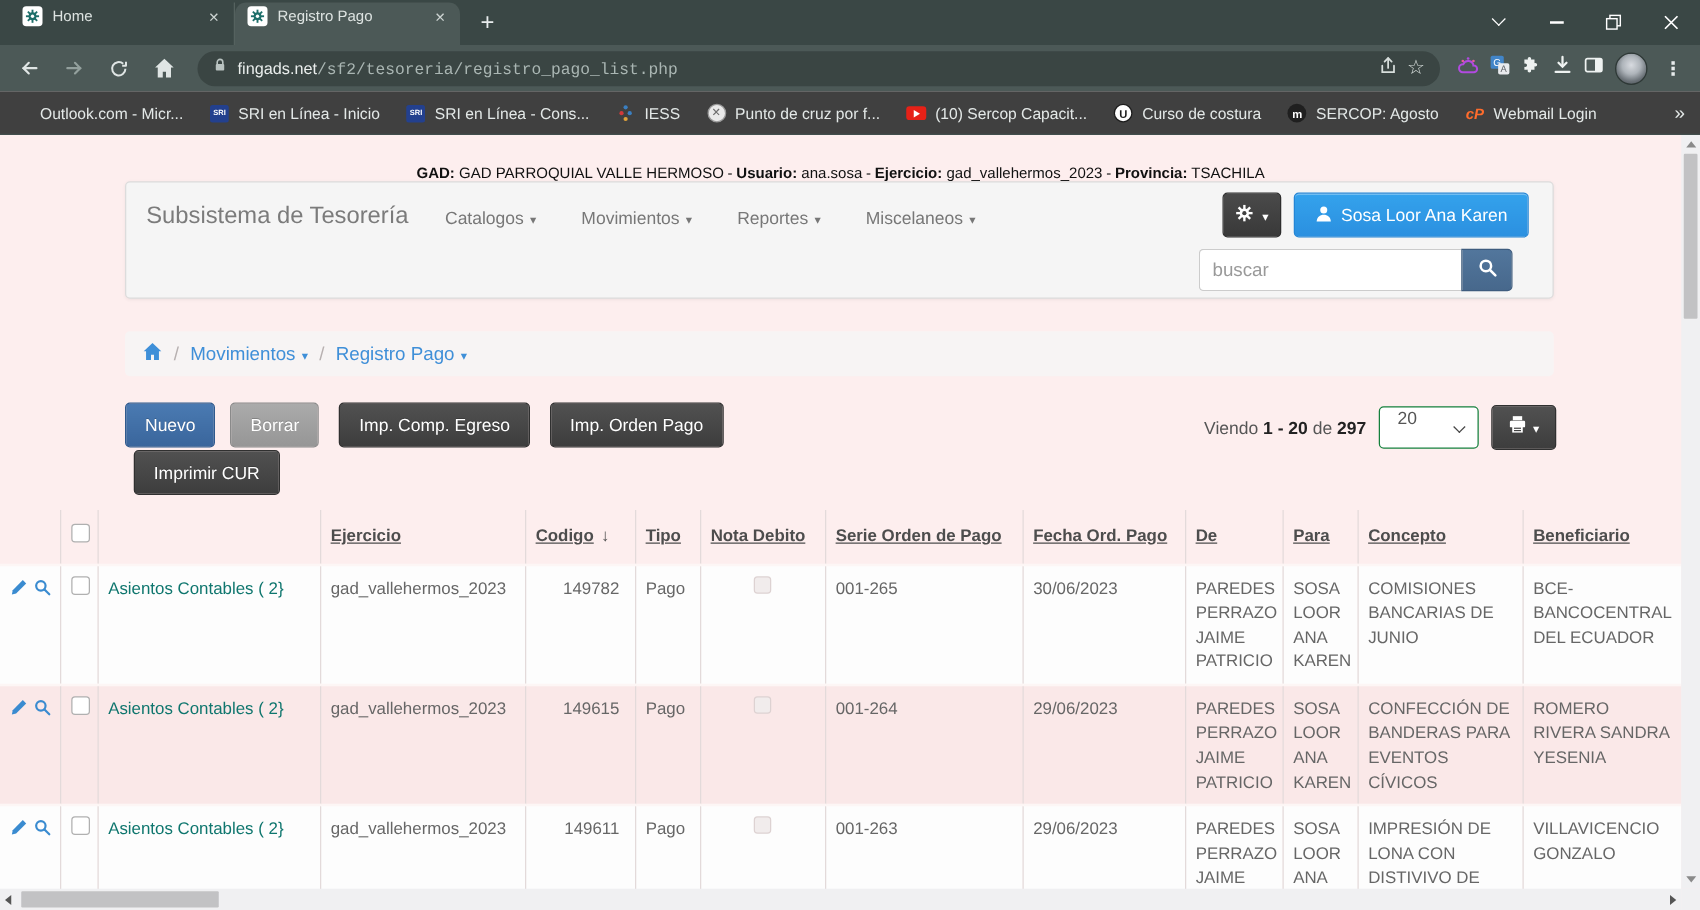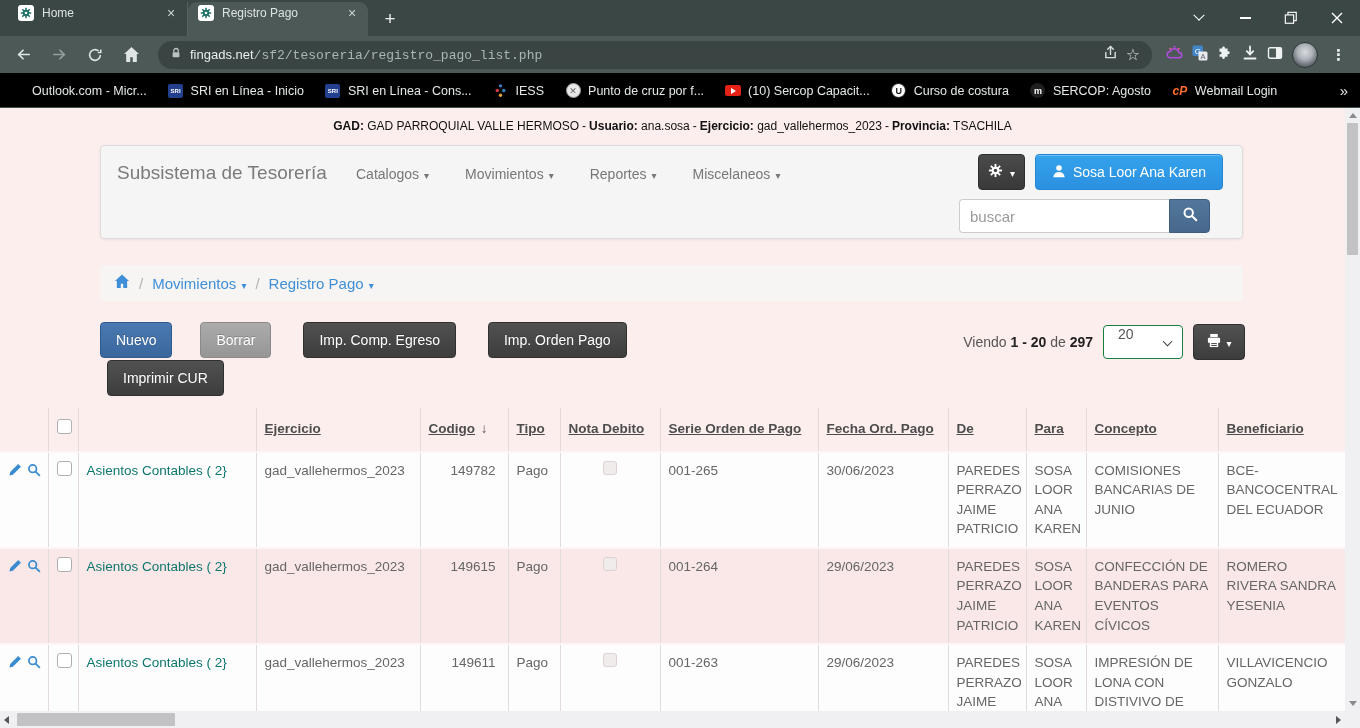--- a/index.html
+++ b/index.html
@@ -29,40 +29,40 @@
   .url { font-size:13px; white-space:nowrap; overflow:hidden; }
   .url .domain { color:#e9edec; }
   .url .path { color:#aab6b3;font-family:Liberation Mono, monospace; }
   .omni-spacer { flex:1; }
   .star { color:#d7dedc; font-size:16px; line-height:1; }
   .toolicons { display:flex; align-items:center; gap:9px; }
   .avatar { width:26px; height:26px; border-radius:50%; background:radial-gradient(circle at 50% 38%, #d8dbe0 0%, #aeb4ba 38%, #6b7278 68%, #3f444a 100%); border:1px solid #2e3836; }
   .dots { color:#e8eced; font-size:15px; font-weight:bold; padding:0 4px; }
 
   
-  .bookbar { height:35px; background:#000000; display:flex; align-items:center; padding:0 12px; gap:21px; flex:none; font-size:12.5px; color:#e3e8e7; box-shadow:inset 0 -1px 0 #414e4c; }
+  .bookbar { height:35px; background:#404040; display:flex; align-items:center; padding:0 12px; gap:21px; flex:none; font-size:12.5px; color:#e3e8e7; box-shadow:inset 0 -1px 0 #414e4c; }
   .bm { display:flex; align-items:center; gap:7px; white-space:nowrap; }
   .bm-ico { width:16px; height:16px; display:flex; align-items:center; justify-content:center; flex:none; }
   .ms-grid { width:13px; height:13px; display:grid; grid-template-columns:6px 6px; grid-template-rows:6px 6px; gap:1px; }
   .ms-grid i:nth-child(1){background:#f25022}.ms-grid i:nth-child(2){background:#7fba00}
   .ms-grid i:nth-child(3){background:#00a4ef}.ms-grid i:nth-child(4){background:#ffb900}
   .sri-box { width:15px; height:14px; background:#23408e; border-radius:2px; color:#fff; font-size:6px; font-weight:bold; display:flex; align-items:center; justify-content:center; }
   .yt-box { width:16px; height:11px; background:#e62117; border-radius:2.5px; display:flex; align-items:center; justify-content:center; }
   .yt-box i { width:0; height:0; border-left:5px solid #fff; border-top:3px solid transparent; border-bottom:3px solid transparent; }
   .u-circ { width:15px; height:15px; border-radius:50%; background:#fff; border:1.5px solid #1c1c1c; color:#1c1c1c; font-size:9px; font-weight:bold; display:flex; align-items:center; justify-content:center; }
   .m-circ { width:15px; height:15px; border-radius:50%; background:#1f1f1f; color:#fff; font-size:9px; font-weight:bold; display:flex; align-items:center; justify-content:center; }
   .cp-txt { color:#ff6c2c; font-weight:bold; font-style:italic; font-size:12px; }
   .cross-circ { width:15px; height:15px; border-radius:50%; background:#e9e9e9; border:1px solid #9a9a9a; display:flex; align-items:center; justify-content:center; color:#6b6b6b; font-size:9px; }
   .bm-overflow { margin-left:auto; color:#e3e8e7; font-size:15px; }
 
   
   .page { flex:1; background:#fdeeee; position:relative; overflow:hidden; }
   .page-inner { width:1345px; }
 
-  .context-line { text-align:center; font-size:12px; color:#111; padding-top:11px; height:24px; }
+  .context-line { text-align:center; font-size:12px; color:#111; padding-top:23px; height:24px; }
   .context-line b { font-weight:bold; }
   .ctx-sep { margin:0 3px; }
 
   .appnav { position:relative; margin:13px auto 16px 100px; width:1143px; height:94px; background:#f5f5f5; border:1px solid #dcdcdc; border-radius:4px; box-shadow:0 1px 3px rgba(0,0,0,.06); }
   .brand { position:absolute; left:16px; top:16px; font-size:19px; color:#7b7b7b; }
   .menus { position:absolute; left:255px; top:20px; display:flex; gap:36px; font-size:14px; color:#777; }
   .menu-item { display:flex; align-items:center; gap:5px; }
   .caret-dn::after { content:"▾"; font-size:10px; }
   .nav-right { position:absolute; right:19px; top:8px; display:flex; gap:10px; }
   .btn { border-radius:4px; font-size:14px; display:inline-flex; align-items:center; justify-content:center; gap:7px; border:1px solid transparent; cursor:default; }
@@ -72,21 +72,21 @@
   .search-input { width:210px; height:34px; border:1px solid #ccc; border-right:none; border-radius:4px 0 0 4px; padding:0 10px; font-size:15px; color:#0f172a; background:#fff; outline:none; }
   .search-input::placeholder { color:#999; }
   .btn-search { width:41px; height:34px; background:linear-gradient(#52769c,#47688c); border:1px solid #3e5c7e; border-radius:0 4px 4px 0; display:flex; align-items:center; justify-content:center; }
 
   .breadcrumbs { margin:26px 0 0 100px; width:1143px; height:36px; background:#f7f4f4; border-radius:4px; display:flex; align-items:center; padding:0 14px; font-size:15px; color:#3f8fd8; gap:9px; }
   .bc-sep { color:#b7b0b0; }
   .bc-link { display:flex; align-items:center; gap:5px; color:#3f8fd8; }
 
   .actionsrow { margin:21px 100px 0 100px; display:flex; justify-content:space-between; align-items:flex-start; }
   .btn-stack { display:flex; flex-direction:column; gap:2px; }
-  .btn-line { display:flex; gap:20px;align-items:flex-end; }
+  .btn-line { display:flex; gap:4px;align-items:flex-end; }
   .btn-line + .btn-line { margin-left:7px; }
   .pbtn { height:36px; padding:0 15px; font-size:14px; color:#fff; border-radius:4px; text-shadow:0 -1px 0 rgba(0,0,0,.2); }
   .pbtn-blue { background:linear-gradient(#4a7ab2,#3a669c); border:1px solid #2f5a8d; }
   .pbtn-grey { background:linear-gradient(#ababab,#969696); border:1px solid #8a8a8a; }
   .pbtn-dark { background:linear-gradient(#515151,#3d3d3d); border:1px solid #303030; }
   .pbtn + .pbtn { margin-left:8px; }
   .imp-orden { margin-left:12px !important; }
   .imp-comp { margin-left:12px !important; }
 
   .paging { display:flex; align-items:center; gap:10px; margin-top:2px; }

